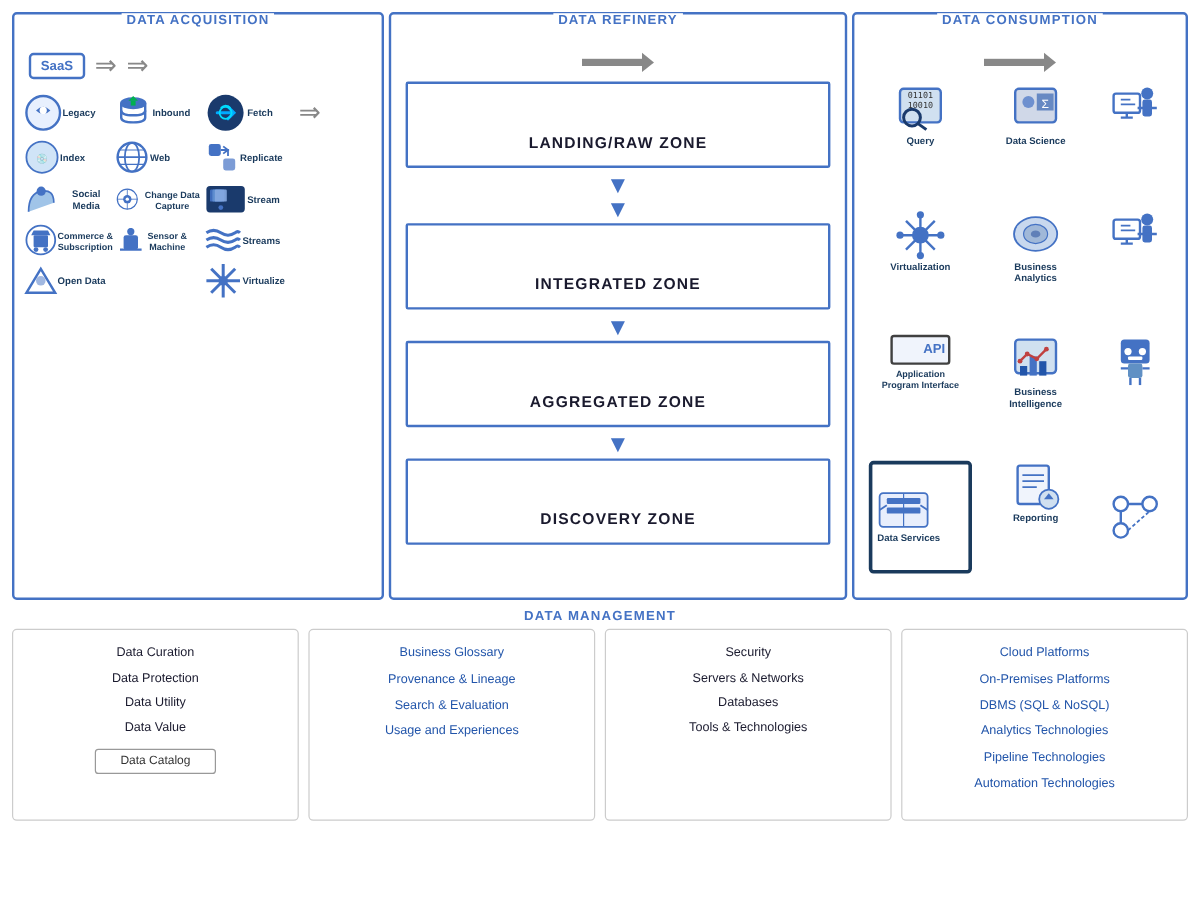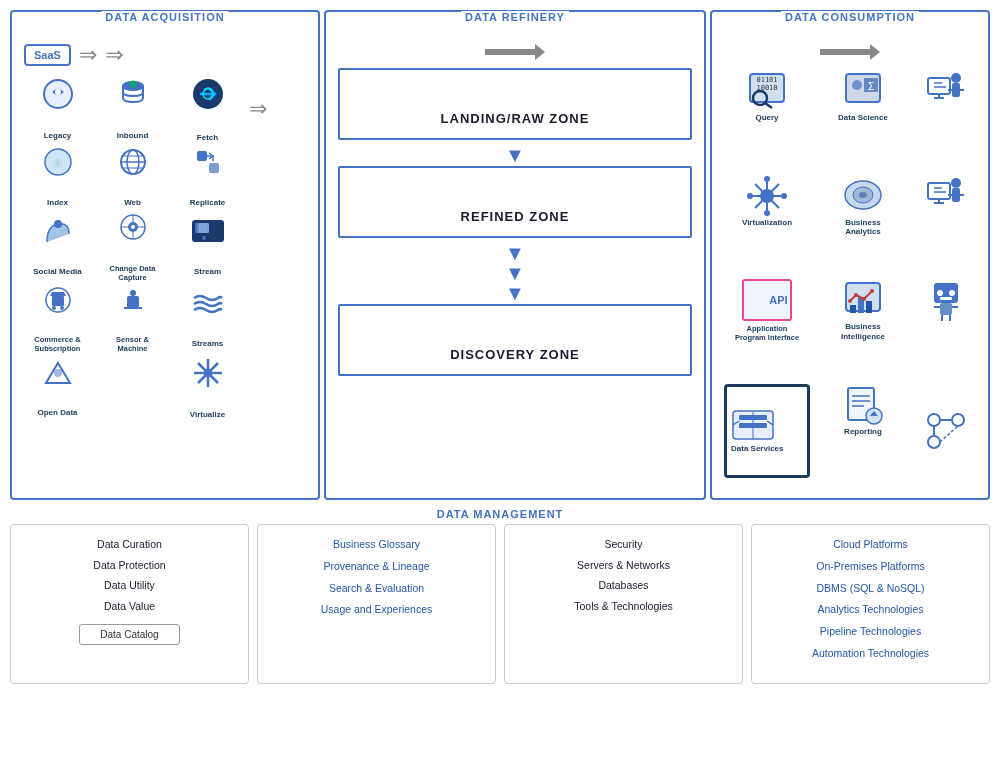--- a/index.html
+++ b/index.html
@@ -108,28 +108,27 @@
       margin-bottom: 2px;
       height: 18px;
     }
     .acq-row {
       display: flex;
       align-items: center;
       margin-bottom: 4px;
     }
     .acq-item {
       display: flex;
-      flex-direction: column;
+      flex-direction: row;
       align-items: center;
       width: 75px;
       font-size: 8.5px;
       color: #1a3a5c;
       text-align: center;
       line-height: 1.2;
-      gap: 20px;
     }
 
     
     .saas-box {
       border: 2px solid #4472C4;
       border-radius: 4px;
       padding: 3px 8px;
       font-size: 11px;
       font-weight: bold;
       color: #4472C4;
@@ -401,29 +400,32 @@
       </div>
 
       <div style="width:100%; flex:1; display:flex; flex-direction:column; align-items:stretch;">
 
         <div class="zone-box">
           <span class="zone-label">LANDING/RAW ZONE</span>
         </div>
 
         <div class="zone-arrow">▼</div>
 
+
+        <div class="zone-arrow">▼</div>
+
         <div class="zone-box">
-          <span class="zone-label">REFINED ZONE</span>
+          <span class="zone-label">INTEGRATED ZONE</span>
         </div>
 
         <div class="zone-arrow">▼</div>
 
-
-        <div class="zone-arrow">▼</div>
-
+        <div class="zone-box">
+          <span class="zone-label">AGGREGATED ZONE</span>
+        </div>
 
         <div class="zone-arrow">▼</div>
 
         <div class="zone-box">
           <span class="zone-label">DISCOVERY ZONE</span>
         </div>
 
       </div>
 
     </div>
@@ -505,21 +507,21 @@
             <line x1="22" y1="20" x2="38" y2="20" stroke="#4472C4" stroke-width="2"></line>
             <rect x="2" y="8" width="22" height="16" rx="2" stroke="#4472C4" stroke-width="2" fill="none"></rect>
             <line x1="8" y1="13" x2="16" y2="13" stroke="#4472C4" stroke-width="1.5"></line>
             <line x1="8" y1="17" x2="20" y2="17" stroke="#4472C4" stroke-width="1.5"></line>
             <line x1="13" y1="24" x2="13" y2="28" stroke="#4472C4" stroke-width="2"></line>
             <line x1="8" y1="28" x2="18" y2="28" stroke="#4472C4" stroke-width="2"></line>
           </svg>
         </div>
 
         <div class="cons-item">
-          <div style="border:2px solid #ec4899; width:50px; height:42px; display:flex; align-items:center; justify-content:center; border-radius:3px; background:#f0f4fc; margin-bottom:2px;padding-left:23px;">
+          <div style="border:2px solid #404040; width:50px; height:25px; display:flex; align-items:center; justify-content:center; border-radius:3px; background:#f0f4fc; margin-bottom:2px;padding-left:23px;">
             <span style="font-size:11px; font-weight:bold; color:#4472C4;">API</span>
           </div>
           <div class="icon-label icon-label-sm">Application<br>Program Interface</div>
         </div>
 
         <div class="cons-item">
           <svg width="42" height="42" viewBox="0 0 42 42">
             <rect x="4" y="4" width="34" height="28" rx="3" fill="#d0e0f0" stroke="#4472C4" stroke-width="2"></rect>
             <rect x="8" y="26" width="6" height="8" fill="#2255aa"></rect>
             <rect x="16" y="18" width="6" height="16" fill="#4472C4"></rect>

